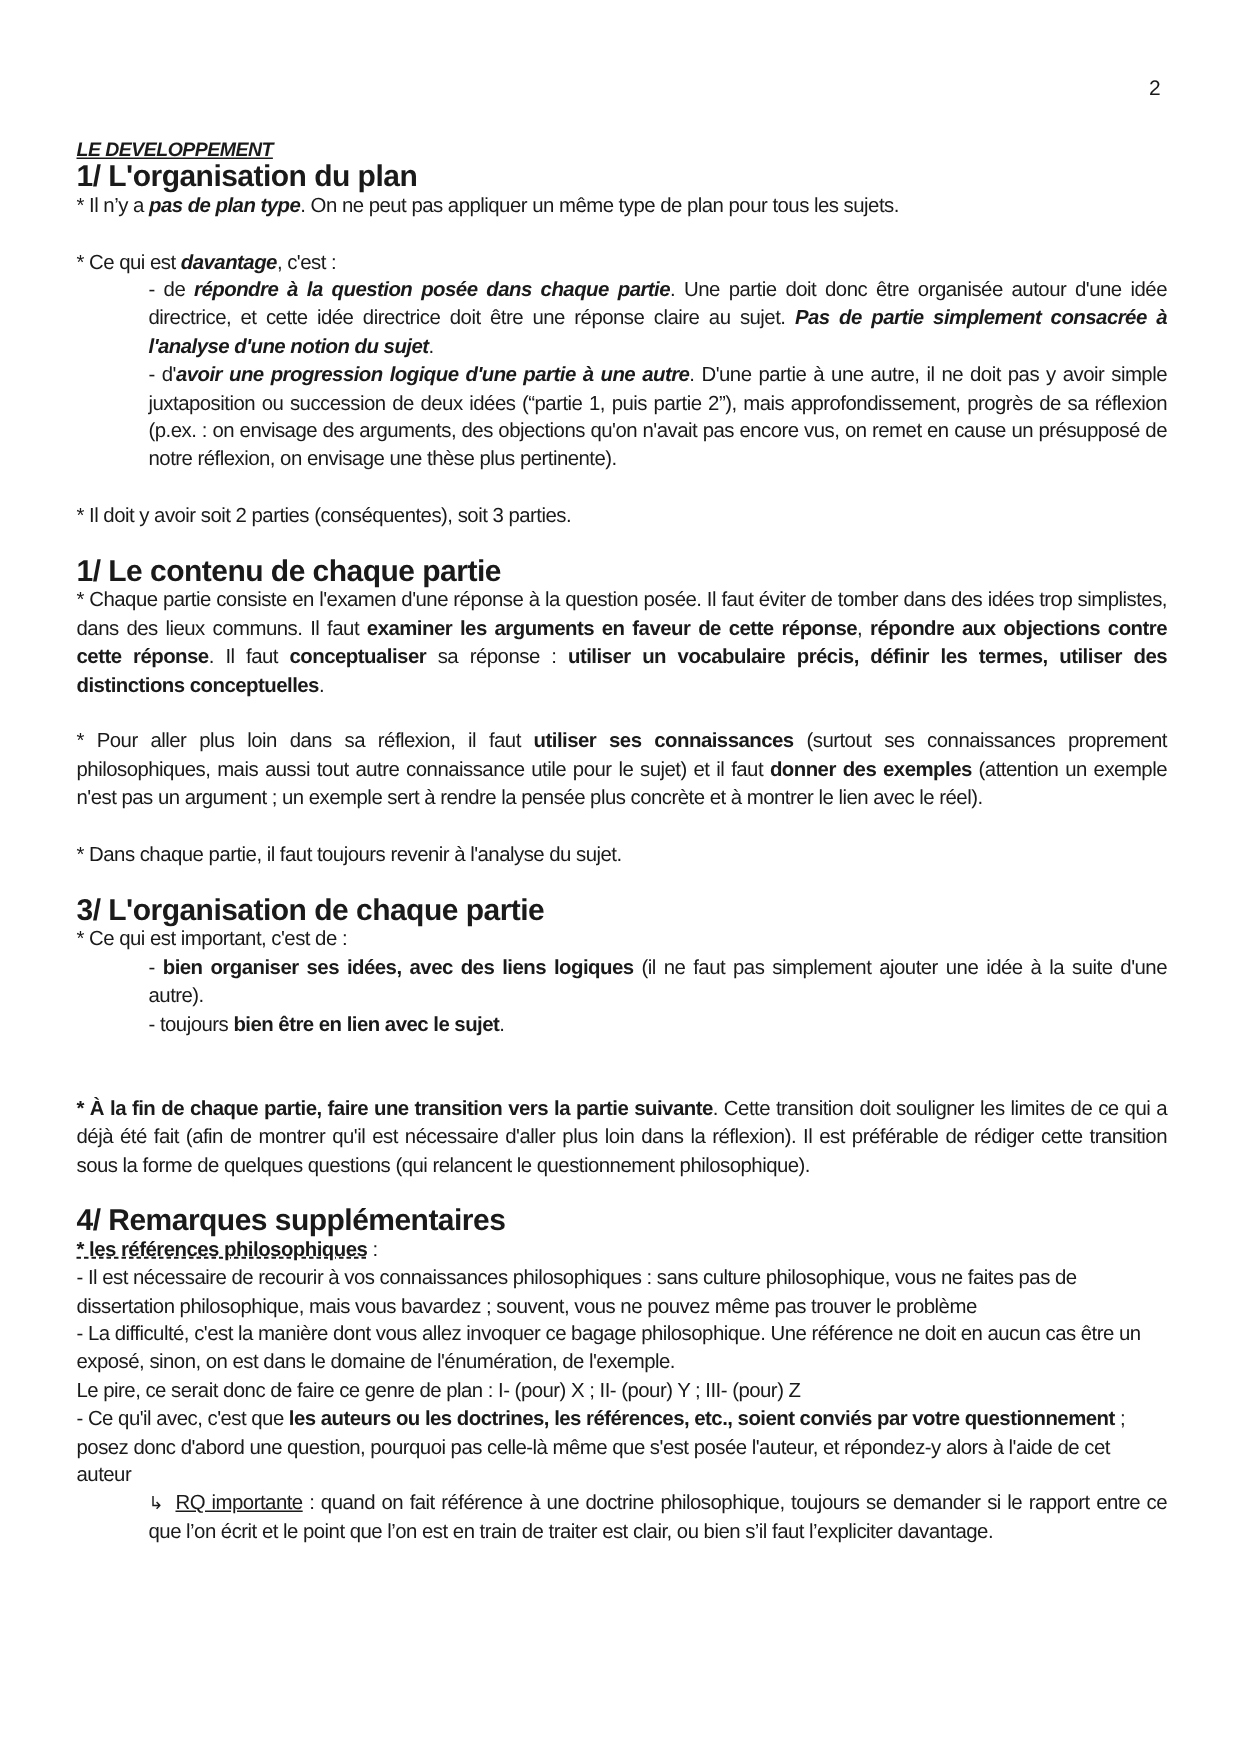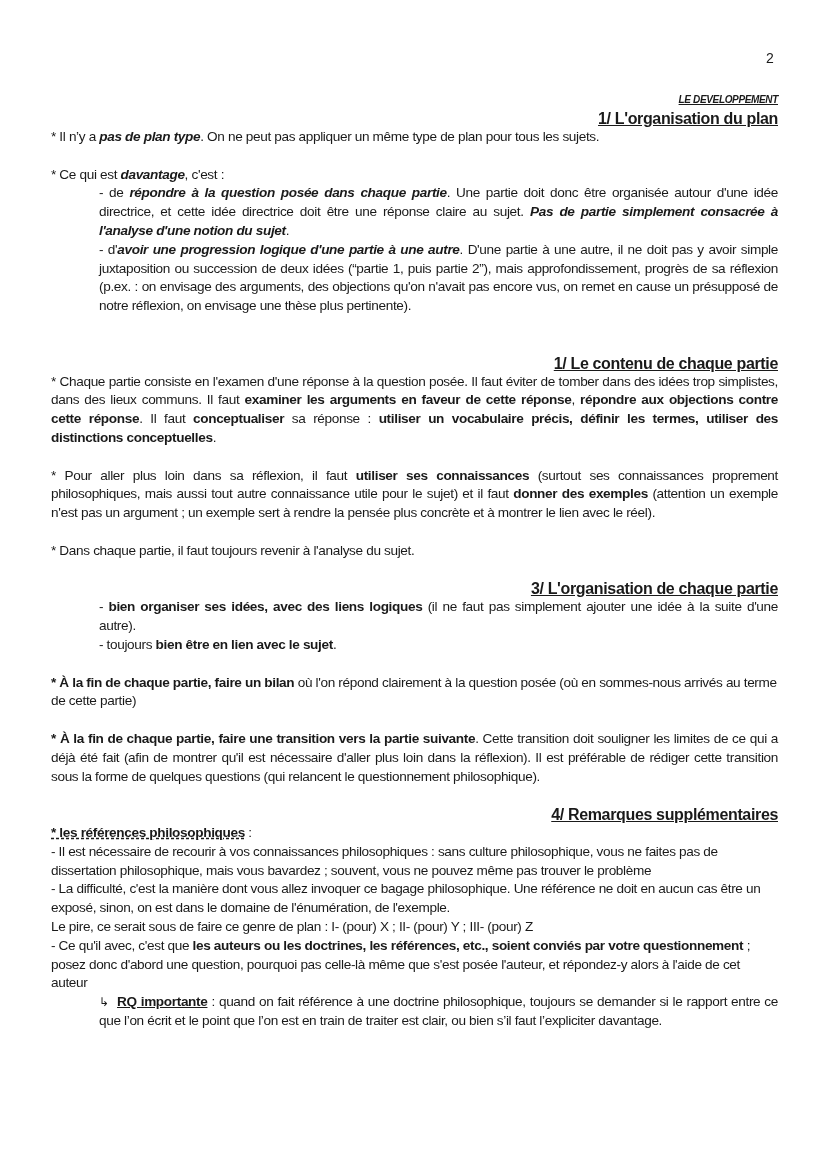--- a/index.html
+++ b/index.html
@@ -13,74 +13,75 @@
   }
   .page-number {
     position: absolute; top: 50px; left: 766px; font-size: 14px;
   }
   .content {
     position: absolute; left: 51px; top: 90px; width: 727px;
     font-size: 13.6px; line-height: 18.8px;
     letter-spacing: -0.35px;
   }
   .h-main {
-    text-align: right; font-weight: bold; font-style: italic;
-    text-decoration: underline; font-size: 10px; margin: 0;
+    text-align: left; font-weight: bold; font-style: italic;
+    text-decoration: underline; font-size: 13px; margin: 0;
     line-height: 19px;
   }
   .h-sec {
-    text-align: right; font-weight: bold; text-decoration: underline;
-    font-size: 16px; margin: 0; line-height: 19px;
+    text-align: left; font-weight: bold; 
+    font-size: 20px; margin: 0; line-height: 19px;
   }
   p { margin: 0; }
   .justify { text-align: justify; }
   .indent { padding-left: 48px; }
   .gap { height: 18.8px; }
   .bi { font-weight: bold; font-style: italic; margin-top: 12px; }
   .b { font-weight: bold; }
   .dashed { text-decoration: underline dashed; }
-  .ul { text-decoration: underline; font-weight: bold; }
+  .ul { text-decoration: underline; }
   .arrow { display: inline-block; width: 18px; font-size: 12px; }
 </style>
 </head>
 <body>
 
 <div class="page">
   <div class="page-number">2</div>
 
   <div class="content">
     <h1 class="h-main">LE DEVELOPPEMENT</h1>
 
     <h2 class="h-sec">1/ L'organisation du plan</h2>
     <p><span>* Il n’y a </span><span class="bi">pas de plan type</span><span>. On ne peut pas appliquer un même type de plan pour tous les sujets.</span></p>
     <div class="gap"></div>
     <p><span>* Ce qui est </span><span class="bi">davantage</span><span>, c'est :</span></p>
     <p class="indent justify"><span>- de </span><span class="bi">répondre à la question posée dans chaque partie</span><span>. Une partie doit donc être organisée autour d'une idée directrice, et cette idée directrice doit être une réponse claire au sujet. </span><span class="bi">Pas de partie simplement consacrée à l'analyse d'une notion du sujet</span><span>.</span></p>
     <p class="indent justify"><span>- d'</span><span class="bi">avoir une progression logique d'une partie à une autre</span><span>. D'une partie à une autre, il ne doit pas y avoir simple juxtaposition ou succession de deux idées (“partie 1, puis partie 2”), mais approfondissement, progrès de sa réflexion (p.ex. : on envisage des arguments, des objections qu'on n'avait pas encore vus, on remet en cause un présupposé de notre réflexion, on envisage une thèse plus pertinente).</span></p>
     <div class="gap"></div>
+    <p>* Il doit y avoir soit 2 parties (conséquentes), soit 3 parties.</p>
     <div class="gap"></div>
 
     <h2 class="h-sec">1/ Le contenu de chaque partie</h2>
     <p class="justify"><span>* Chaque partie consiste en l'examen d'une réponse à la question posée. Il faut éviter de tomber dans des idées trop simplistes, dans des lieux communs. Il faut </span><span class="b">examiner les arguments en faveur de cette réponse</span><span>, </span><span class="b">répondre aux objections contre cette réponse</span><span>. Il faut </span><span class="b">conceptualiser</span><span> sa réponse : </span><span class="b">utiliser un vocabulaire précis, définir les termes, utiliser des distinctions conceptuelles</span><span>.</span></p>
     <div class="gap"></div>
     <p class="justify"><span>* Pour aller plus loin dans sa réflexion, il faut </span><span class="b">utiliser ses connaissances</span><span> (surtout ses connaissances proprement philosophiques, mais aussi tout autre connaissance utile pour le sujet) et il faut </span><span class="b">donner des exemples</span><span> (attention un exemple n'est pas un argument ; un exemple sert à rendre la pensée plus concrète et à montrer le lien avec le réel).</span></p>
     <div class="gap"></div>
     <p>* Dans chaque partie, il faut toujours revenir à l'analyse du sujet.</p>
     <div class="gap"></div>
 
     <h2 class="h-sec">3/ L'organisation de chaque partie</h2>
+    <p>* Ce qui est important, c'est de :</p>
     <p class="indent justify"><span>- </span><span class="b">bien organiser ses idées, avec des liens logiques</span><span> (il ne faut pas simplement ajouter une idée à la suite d'une autre).</span></p>
     <p class="indent"><span>- toujours </span><span class="b">bien être en lien avec le sujet</span><span>.</span></p>
     <div class="gap"></div>
-    <p><span class="b">* À la fin de chaque partie, faire un bilan</span><span> où l'on répond clairement à la question posée (où en sommes-nous arrivés au terme de cette partie)</span></p>
     <div class="gap"></div>
     <p class="justify"><span class="b">* À la fin de chaque partie, faire une transition vers la partie suivante</span><span>. Cette transition doit souligner les limites de ce qui a déjà été fait (afin de montrer qu'il est nécessaire d'aller plus loin dans la réflexion). Il est préférable de rédiger cette transition sous la forme de quelques questions (qui relancent le questionnement philosophique).</span></p>
     <div class="gap"></div>
 
     <h2 class="h-sec">4/ Remarques supplémentaires</h2>
     <p><span class="b dashed">* les références philosophiques</span><span> :</span></p>
     <p>- Il est nécessaire de recourir à vos connaissances philosophiques : sans culture philosophique, vous ne faites pas de dissertation philosophique, mais vous bavardez ; souvent, vous ne pouvez même pas trouver le problème</p>
     <p>- La difficulté, c'est la manière dont vous allez invoquer ce bagage philosophique. Une référence ne doit en aucun cas être un exposé, sinon, on est dans le domaine de l'énumération, de l'exemple.</p>
-    <p>Le pire, ce serait sous de faire ce genre de plan : I- (pour) X ; II- (pour) Y ; III- (pour) Z</p>
+    <p>Le pire, ce serait donc de faire ce genre de plan : I- (pour) X ; II- (pour) Y ; III- (pour) Z</p>
     <p><span> - Ce qu'il avec, c'est que </span><span class="b">les auteurs ou les doctrines, les références, etc., soient conviés par votre questionnement</span><span> ; posez donc d'abord une question, pourquoi pas celle-là même que s'est posée l'auteur, et répondez-y alors à l'aide de cet auteur</span></p>
     <p class="indent justify"><span class="arrow">↳</span><span class="ul">RQ importante</span><span> : quand on fait référence à une doctrine philosophique, toujours se demander si le rapport entre ce que l’on écrit et le point que l’on est en train de traiter est clair, ou bien s’il faut l’expliciter davantage.</span></p>
   </div>
 </div>
 
 </body></html>

